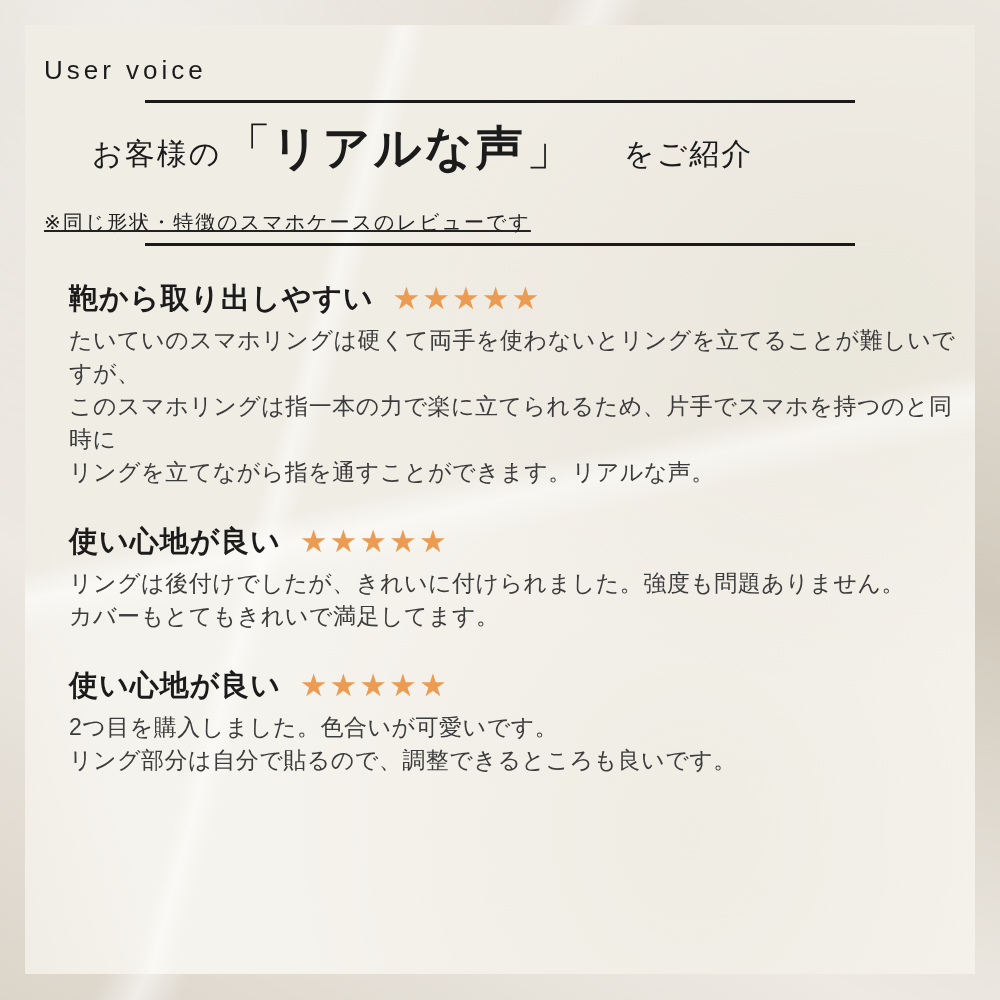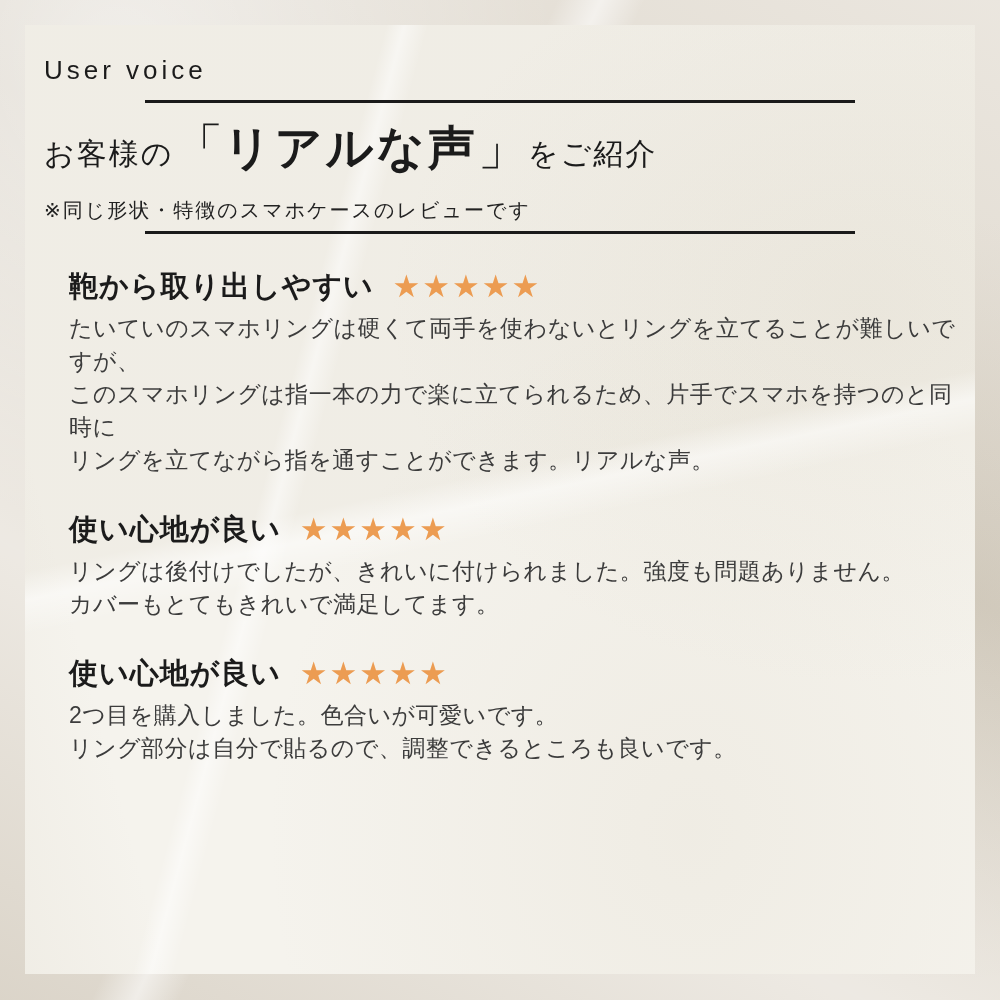--- a/index.html
+++ b/index.html
@@ -48,30 +48,31 @@
     background:var(--rule);
     margin:15px auto 0 auto;
     border:none;
   }
   .headline{
     margin-top:8px;
     line-height:72px;
     color:var(--heading-text);
     white-space:nowrap;
   }
-  .headline .plain{font-size:30px;font-weight:400;letter-spacing:2px;}
+  .headline .plain{font-size:30px;font-weight:400;letter-spacing:2px;margin-left:48px;}
   .headline .bracket{font-size:50px;font-weight:300;letter-spacing:0;}
   .headline .emphasis{font-size:47px;font-weight:800;letter-spacing:3px;}
   .note{
     font-size:20px;
     font-weight:400;
     letter-spacing:2px;
     color:#222222;
     line-height:26px;
-    margin-top:2px;
+    margin-top:14px;
+    text-decoration:underline;
   }
   .rule-bottom{margin-top:8px;}
   .reviews{margin-top:34px;padding-left:25px;padding-right:0;}
   .review{margin-bottom:34px;}
   .review-head{
     line-height:36px;
     white-space:nowrap;
   }
   .review-title{
     font-size:29px;

